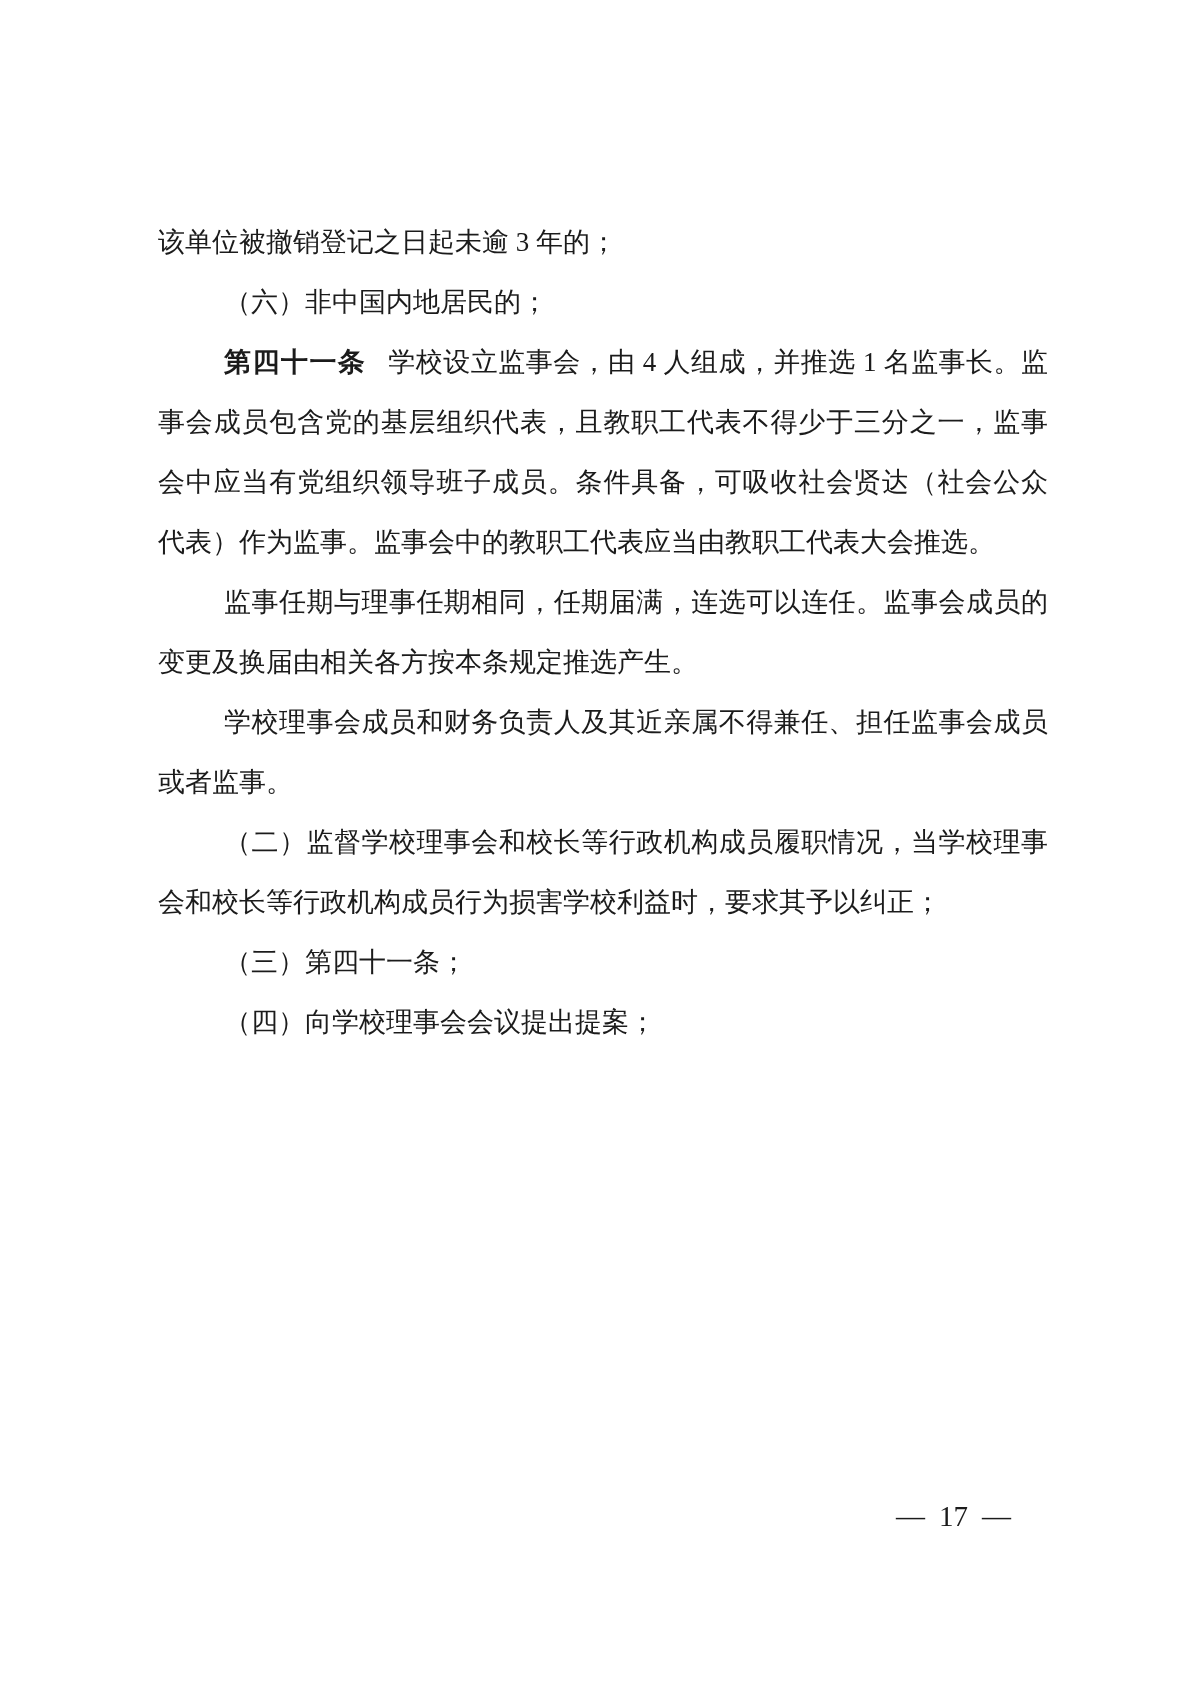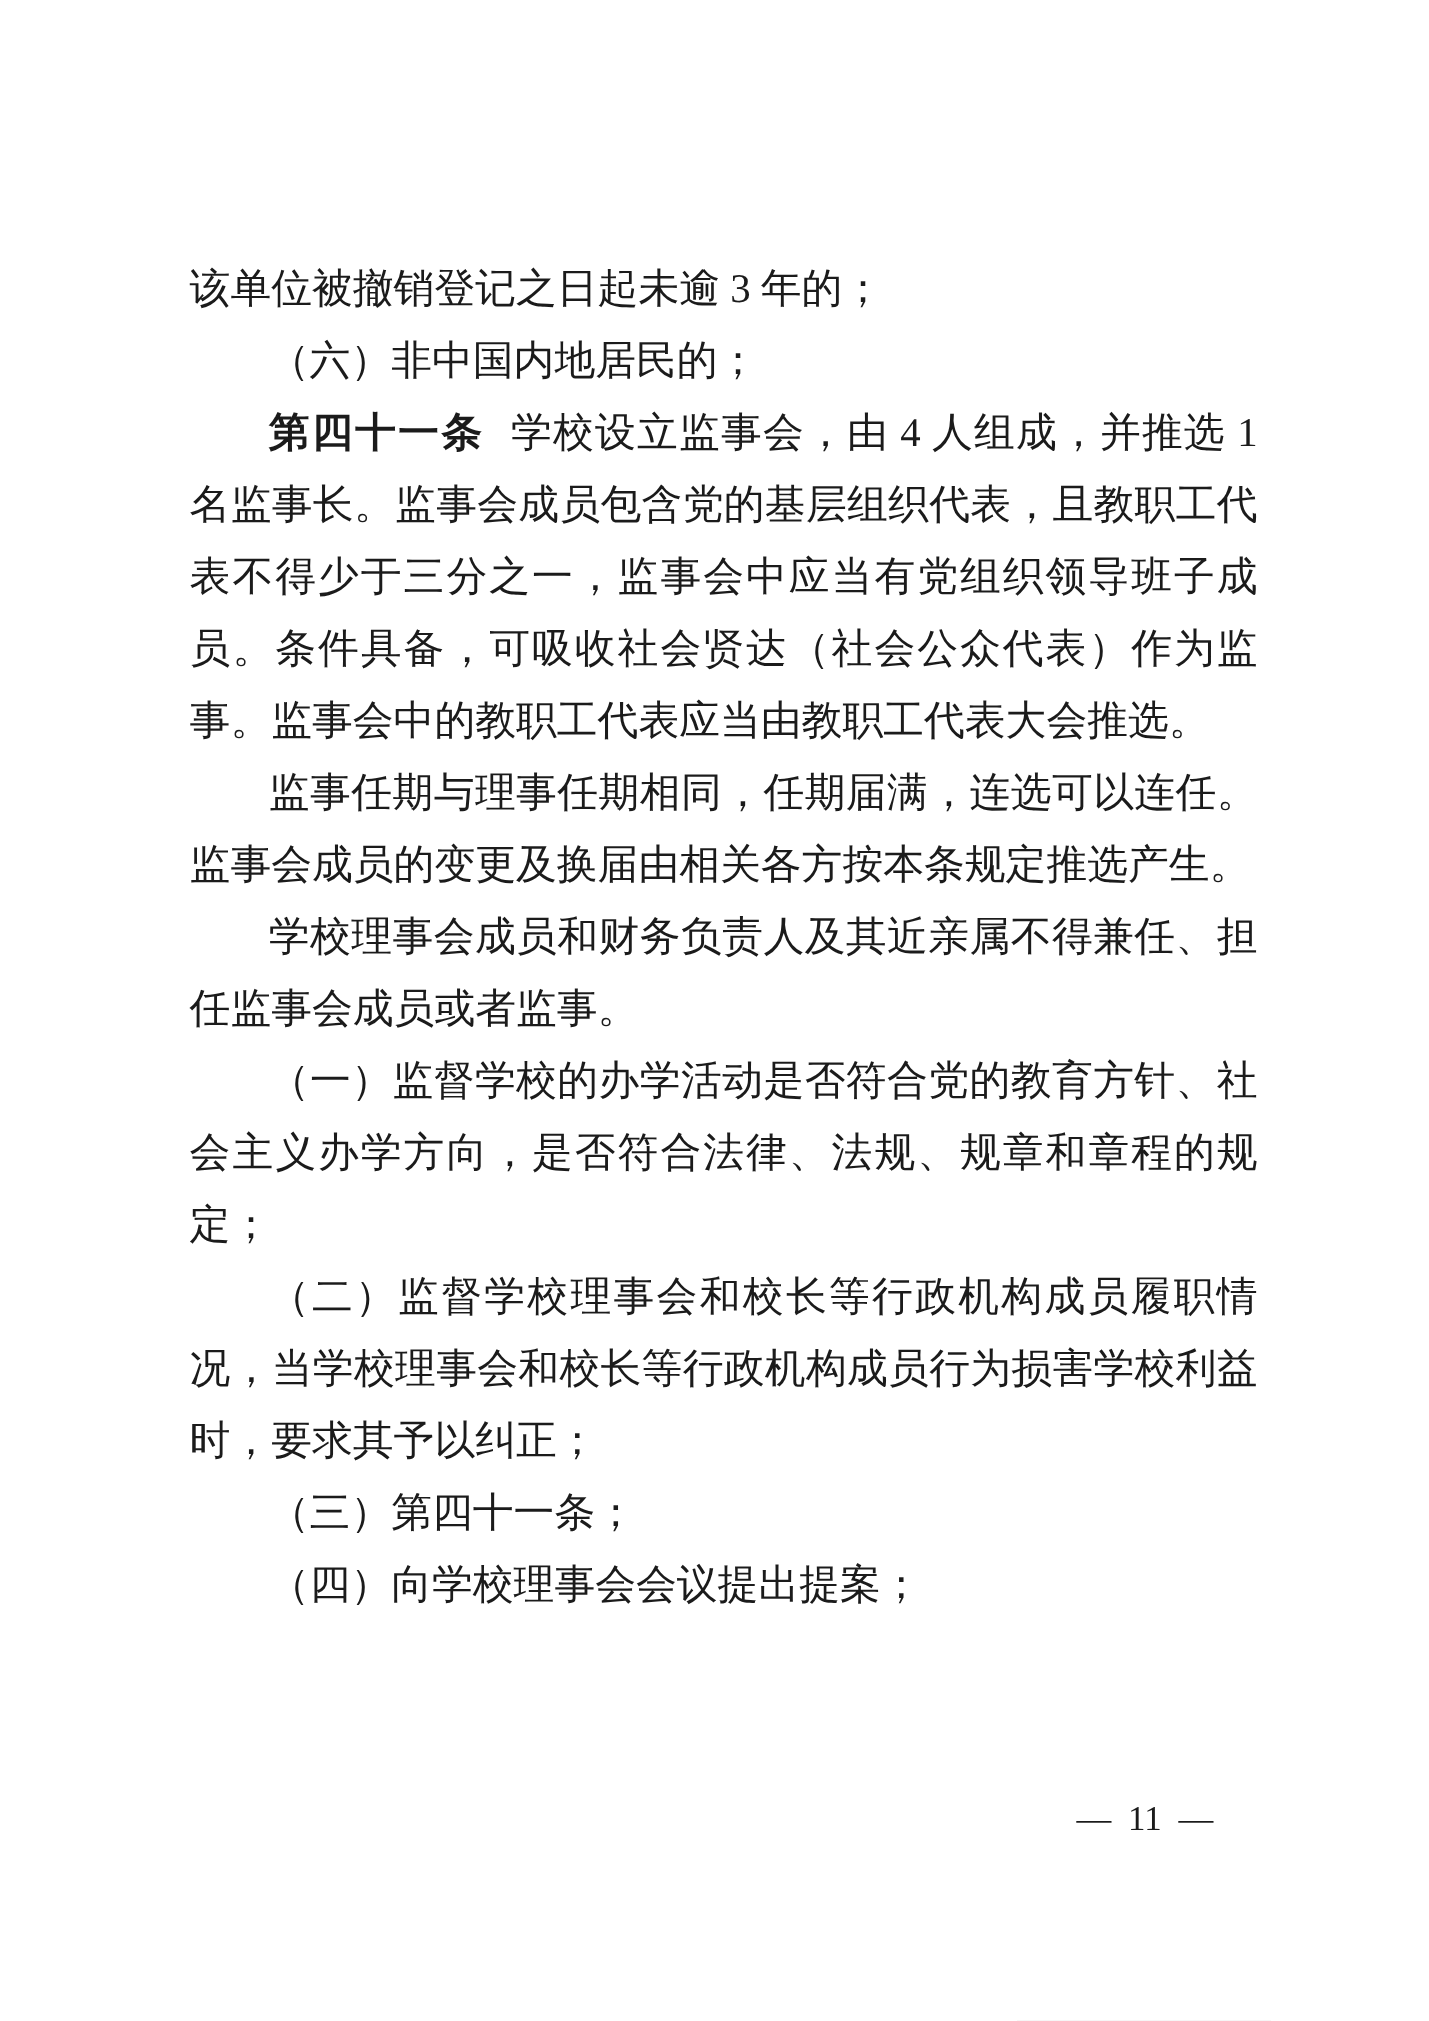--- a/index.html
+++ b/index.html
@@ -14,21 +14,21 @@
     margin: 0 auto;
     background: #ffffff;
     overflow: hidden;
   }
   .content {
     position: absolute;
     left: 158px;
     top: 212px;
     width: 890px;
     font-family: "Liberation Serif", "DejaVu Serif", serif;
-    font-size: 34px;
+    font-size: 27px;
     line-height: 60px;
     color: #1b1b1b;
     text-align: justify;
     word-break: break-all;
   }
   .content p {
     margin: 0;
     padding: 0;
   }
   .content p.indent {
@@ -66,27 +66,26 @@
     <p class="indent"><span>（六）非中国内地居民的；</span></p>
 
 
     <p class="indent"><b class="lead">第四十一条</b><span>学校设立监事会，由 4 人组成，并推选 1 名监事长。监事会成员包含党的基层组织代表，且教职工代表不得少于三分之一，监事会中应当有党组织领导班子成员。条件具备，可吸收社会贤达（社会公众代表）作为监事。监事会中的教职工代表应当由教职工代表大会推选。</span></p>
 
     <p class="indent"><span>监事任期与理事任期相同，任期届满，连选可以连任。监事会成员的变更及换届由相关各方按本条规定推选产生。</span></p>
 
     <p class="indent"><span>学校理事会成员和财务负责人及其近亲属不得兼任、担任监事会成员或者监事。</span></p>
 
 
-    <p class="indent"><span>（一）监督学校的办学活动是否符合党的教育方针、社会主义办学方向，是否符合法律、法规、规章和章程的规定；</span></p>
 
     <p class="indent"><span>（二）监督学校理事会和校长等行政机构成员履职情况，当学校理事会和校长等行政机构成员行为损害学校利益时，要求其予以纠正；</span></p>
 
     <p class="indent"><span>（三）第四十一条；</span></p>
 
     <p class="indent"><span>（四）向学校理事会会议提出提案；</span></p>
 
   </div>
 
   <div class="page-footer">
-    <span>—</span><span class="num">11</span><span>—</span>
+    <span>—</span><span class="num">17</span><span>—</span>
   </div>
 
 </div>
 
 </body></html>

